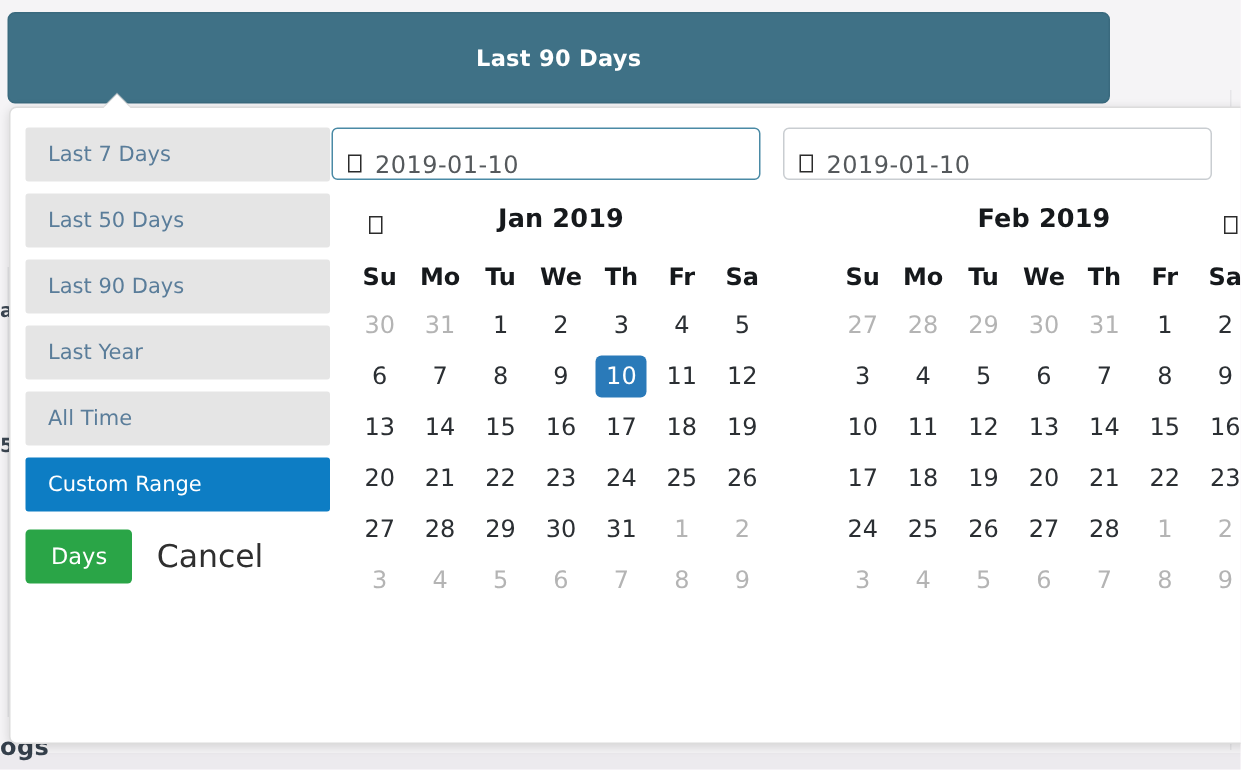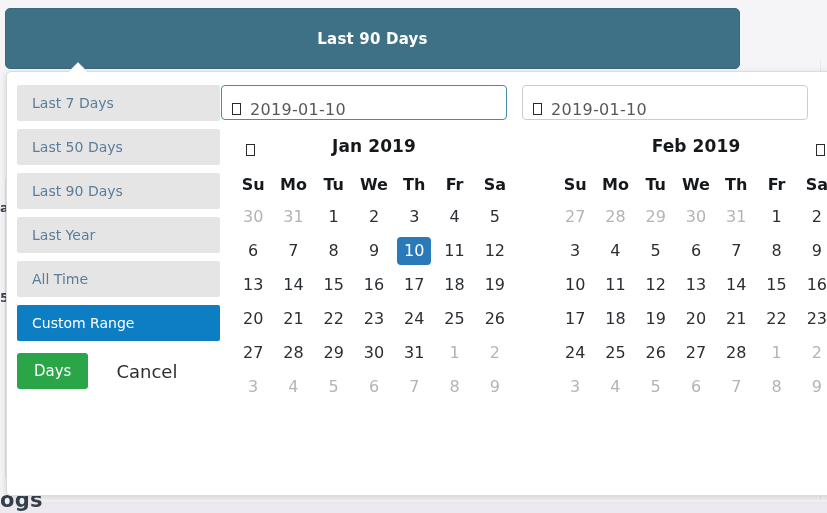--- a/index.html
+++ b/index.html
@@ -23,21 +23,21 @@
     background: #e3e3e6;
   }
   .bg-ghost {
     position: absolute; left: 0px; font-size: 13px; color: #3b4652;
     font-weight: bold; letter-spacing: .2px;
   }
   .bg-ghost.g1 { top: 200px; }
   .bg-ghost.g2 { top: 290px; }
   .bg-footer-label {
     position: absolute; left: 0px; top: 488px;
-    font-size: 21px; font-weight: bold; color: #35404c;
+    font-size: 16px; font-weight: bold; color: #35404c;
     letter-spacing: .3px;
   }
   .bg-footer-bar {
     position: absolute; left: 0; top: 502px; width: 827px; height: 11px;
     background: #eceaee;
   }
   .bg-right-rule {
     position: absolute; left: 820px; top: 60px; width: 1px; height: 440px;
     background: #e6e5e8;
   }
@@ -98,22 +98,22 @@
   .btn-apply {
     background: #2aa547; color: #ffffff;
     border: none; border-radius: 3px;
     font-size: 15px;
     padding: 9px 17px;
     cursor: pointer;
     font-family: inherit;
   }
   .btn-cancel {
     background: transparent; border: none;
-    color: #2f2f2f; font-size: 18px;
-    margin-left: 22px; cursor: pointer;
+    color: #2f2f2f; font-size: 21px;
+    margin-left: 10px; cursor: pointer;
     font-family: inherit;
   }
 
   
   .date-inputs {
     position: absolute; left: 214px; top: 13px;
     display: flex; gap: 15px;
   }
   .date-field {
     width: 286px; height: 35px;

